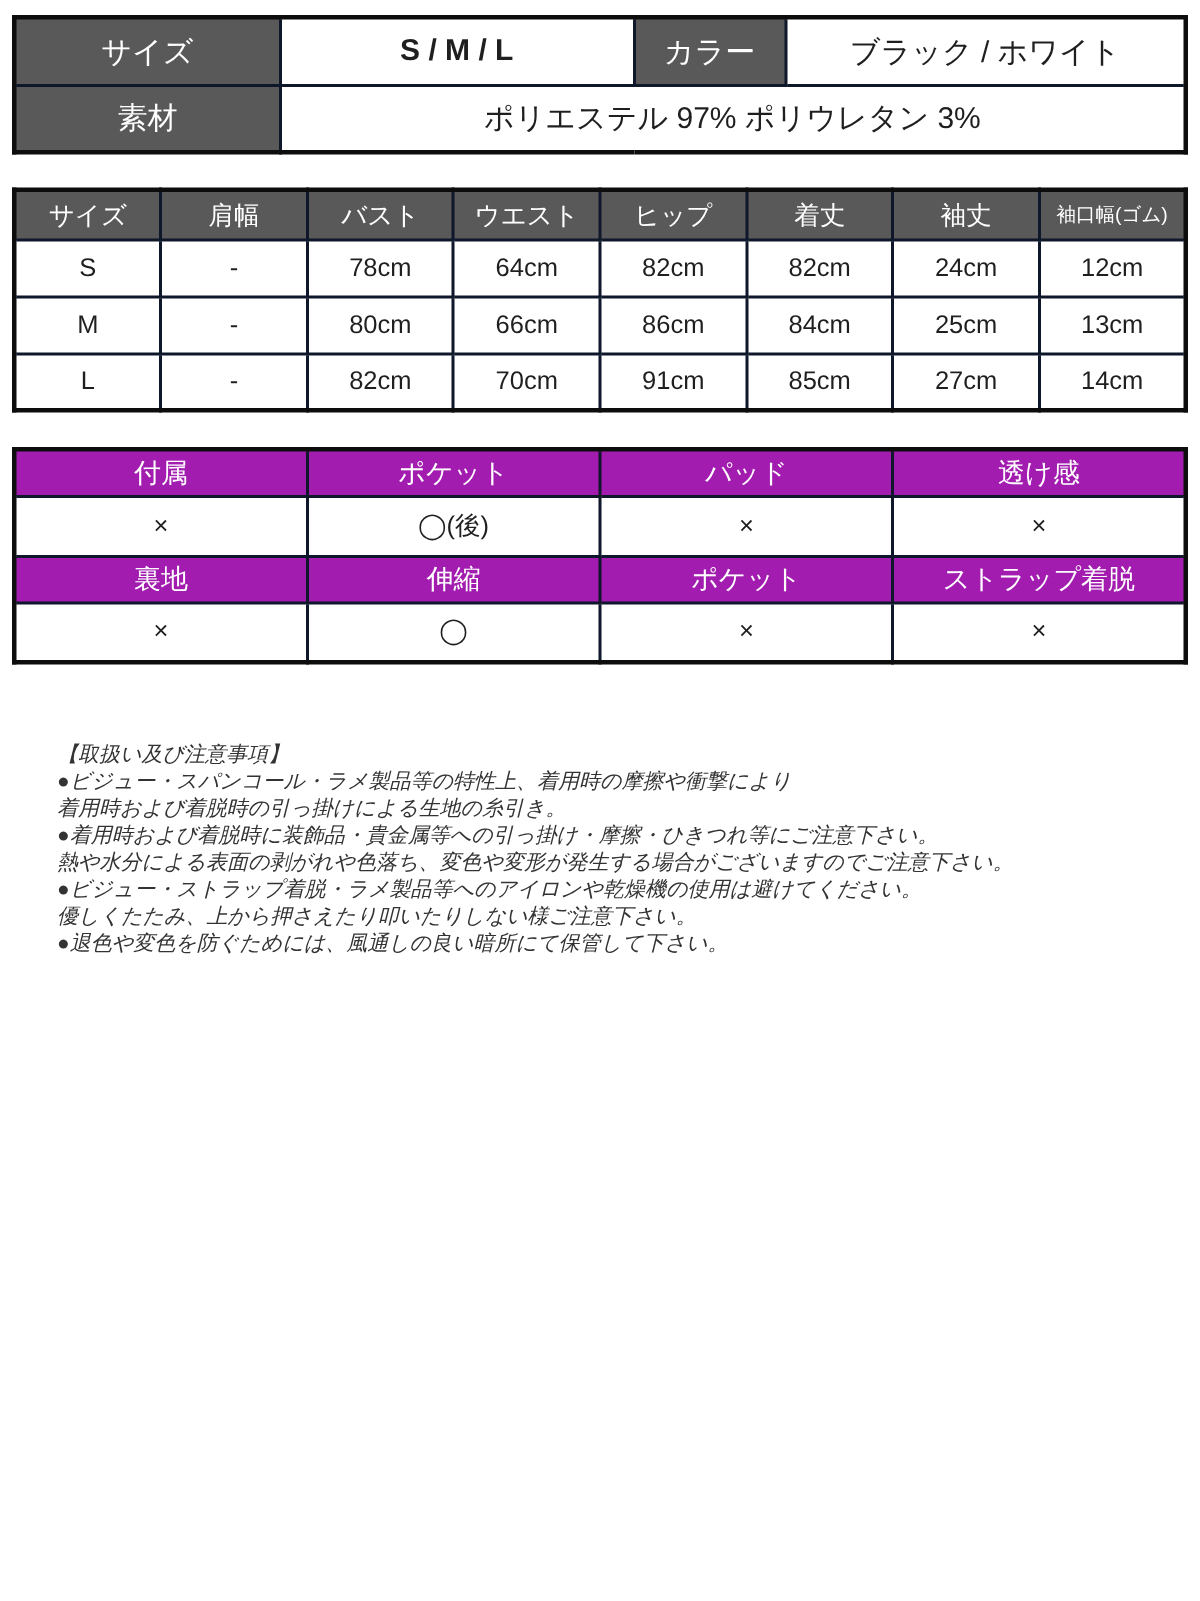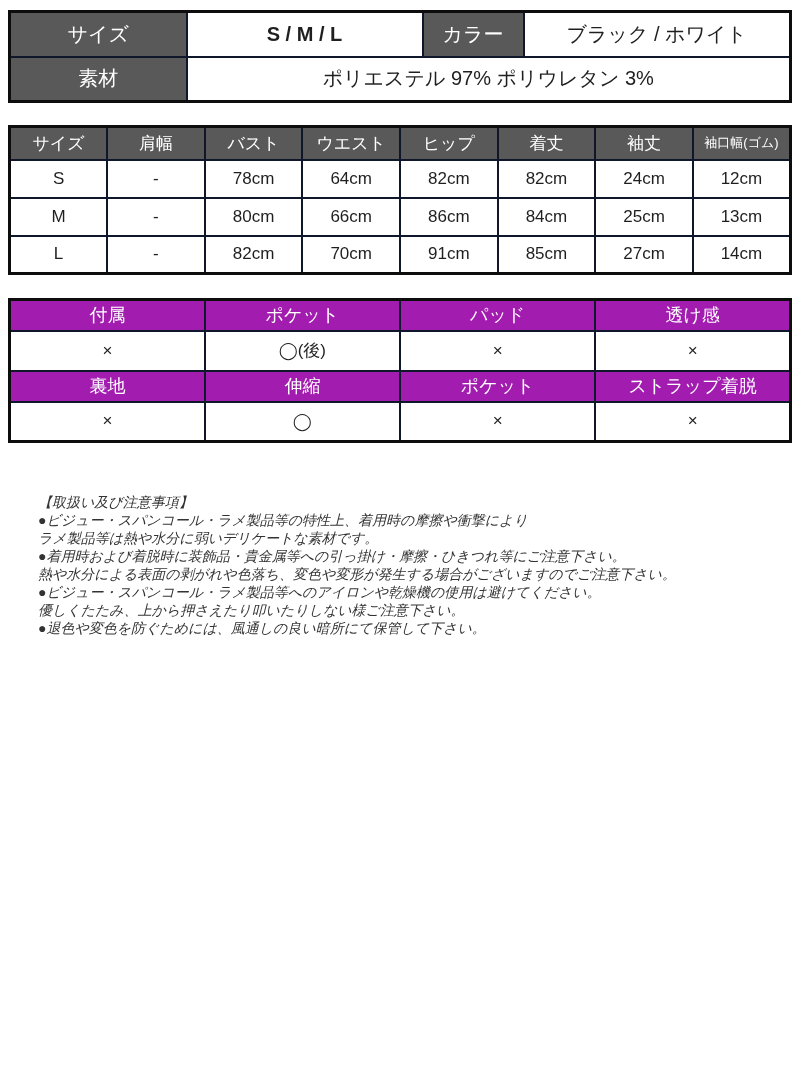--- a/index.html
+++ b/index.html
@@ -148,21 +148,21 @@
       <td>◯</td>
       <td>×</td>
       <td>×</td>
     </tr>
   </tbody>
     </table>
 
   <div class="notes">
     <div class="line">【取扱い及び注意事項】</div>
     <div class="line">●ビジュー・スパンコール・ラメ製品等の特性上、着用時の摩擦や衝撃により</div>
-    <div class="line">ラメ製品等は熱や水分に弱いデリケートな素材です。</div>
+    <div class="line">着用時および着脱時の引っ掛けによる生地の糸引き。</div>
     <div class="line">●着用時および着脱時に装飾品・貴金属等への引っ掛け・摩擦・ひきつれ等にご注意下さい。</div>
     <div class="line">熱や水分による表面の剥がれや色落ち、変色や変形が発生する場合がございますのでご注意下さい。</div>
-    <div class="line">●ビジュー・スパンコール・ラメ製品等へのアイロンや乾燥機の使用は避けてください。</div>
+    <div class="line">●ビジュー・ストラップ着脱・ラメ製品等へのアイロンや乾燥機の使用は避けてください。</div>
     <div class="line">優しくたたみ、上から押さえたり叩いたりしない様ご注意下さい。</div>
     <div class="line">●退色や変色を防ぐためには、風通しの良い暗所にて保管して下さい。</div>
   </div>
 
 </div>
 
 </body></html>

